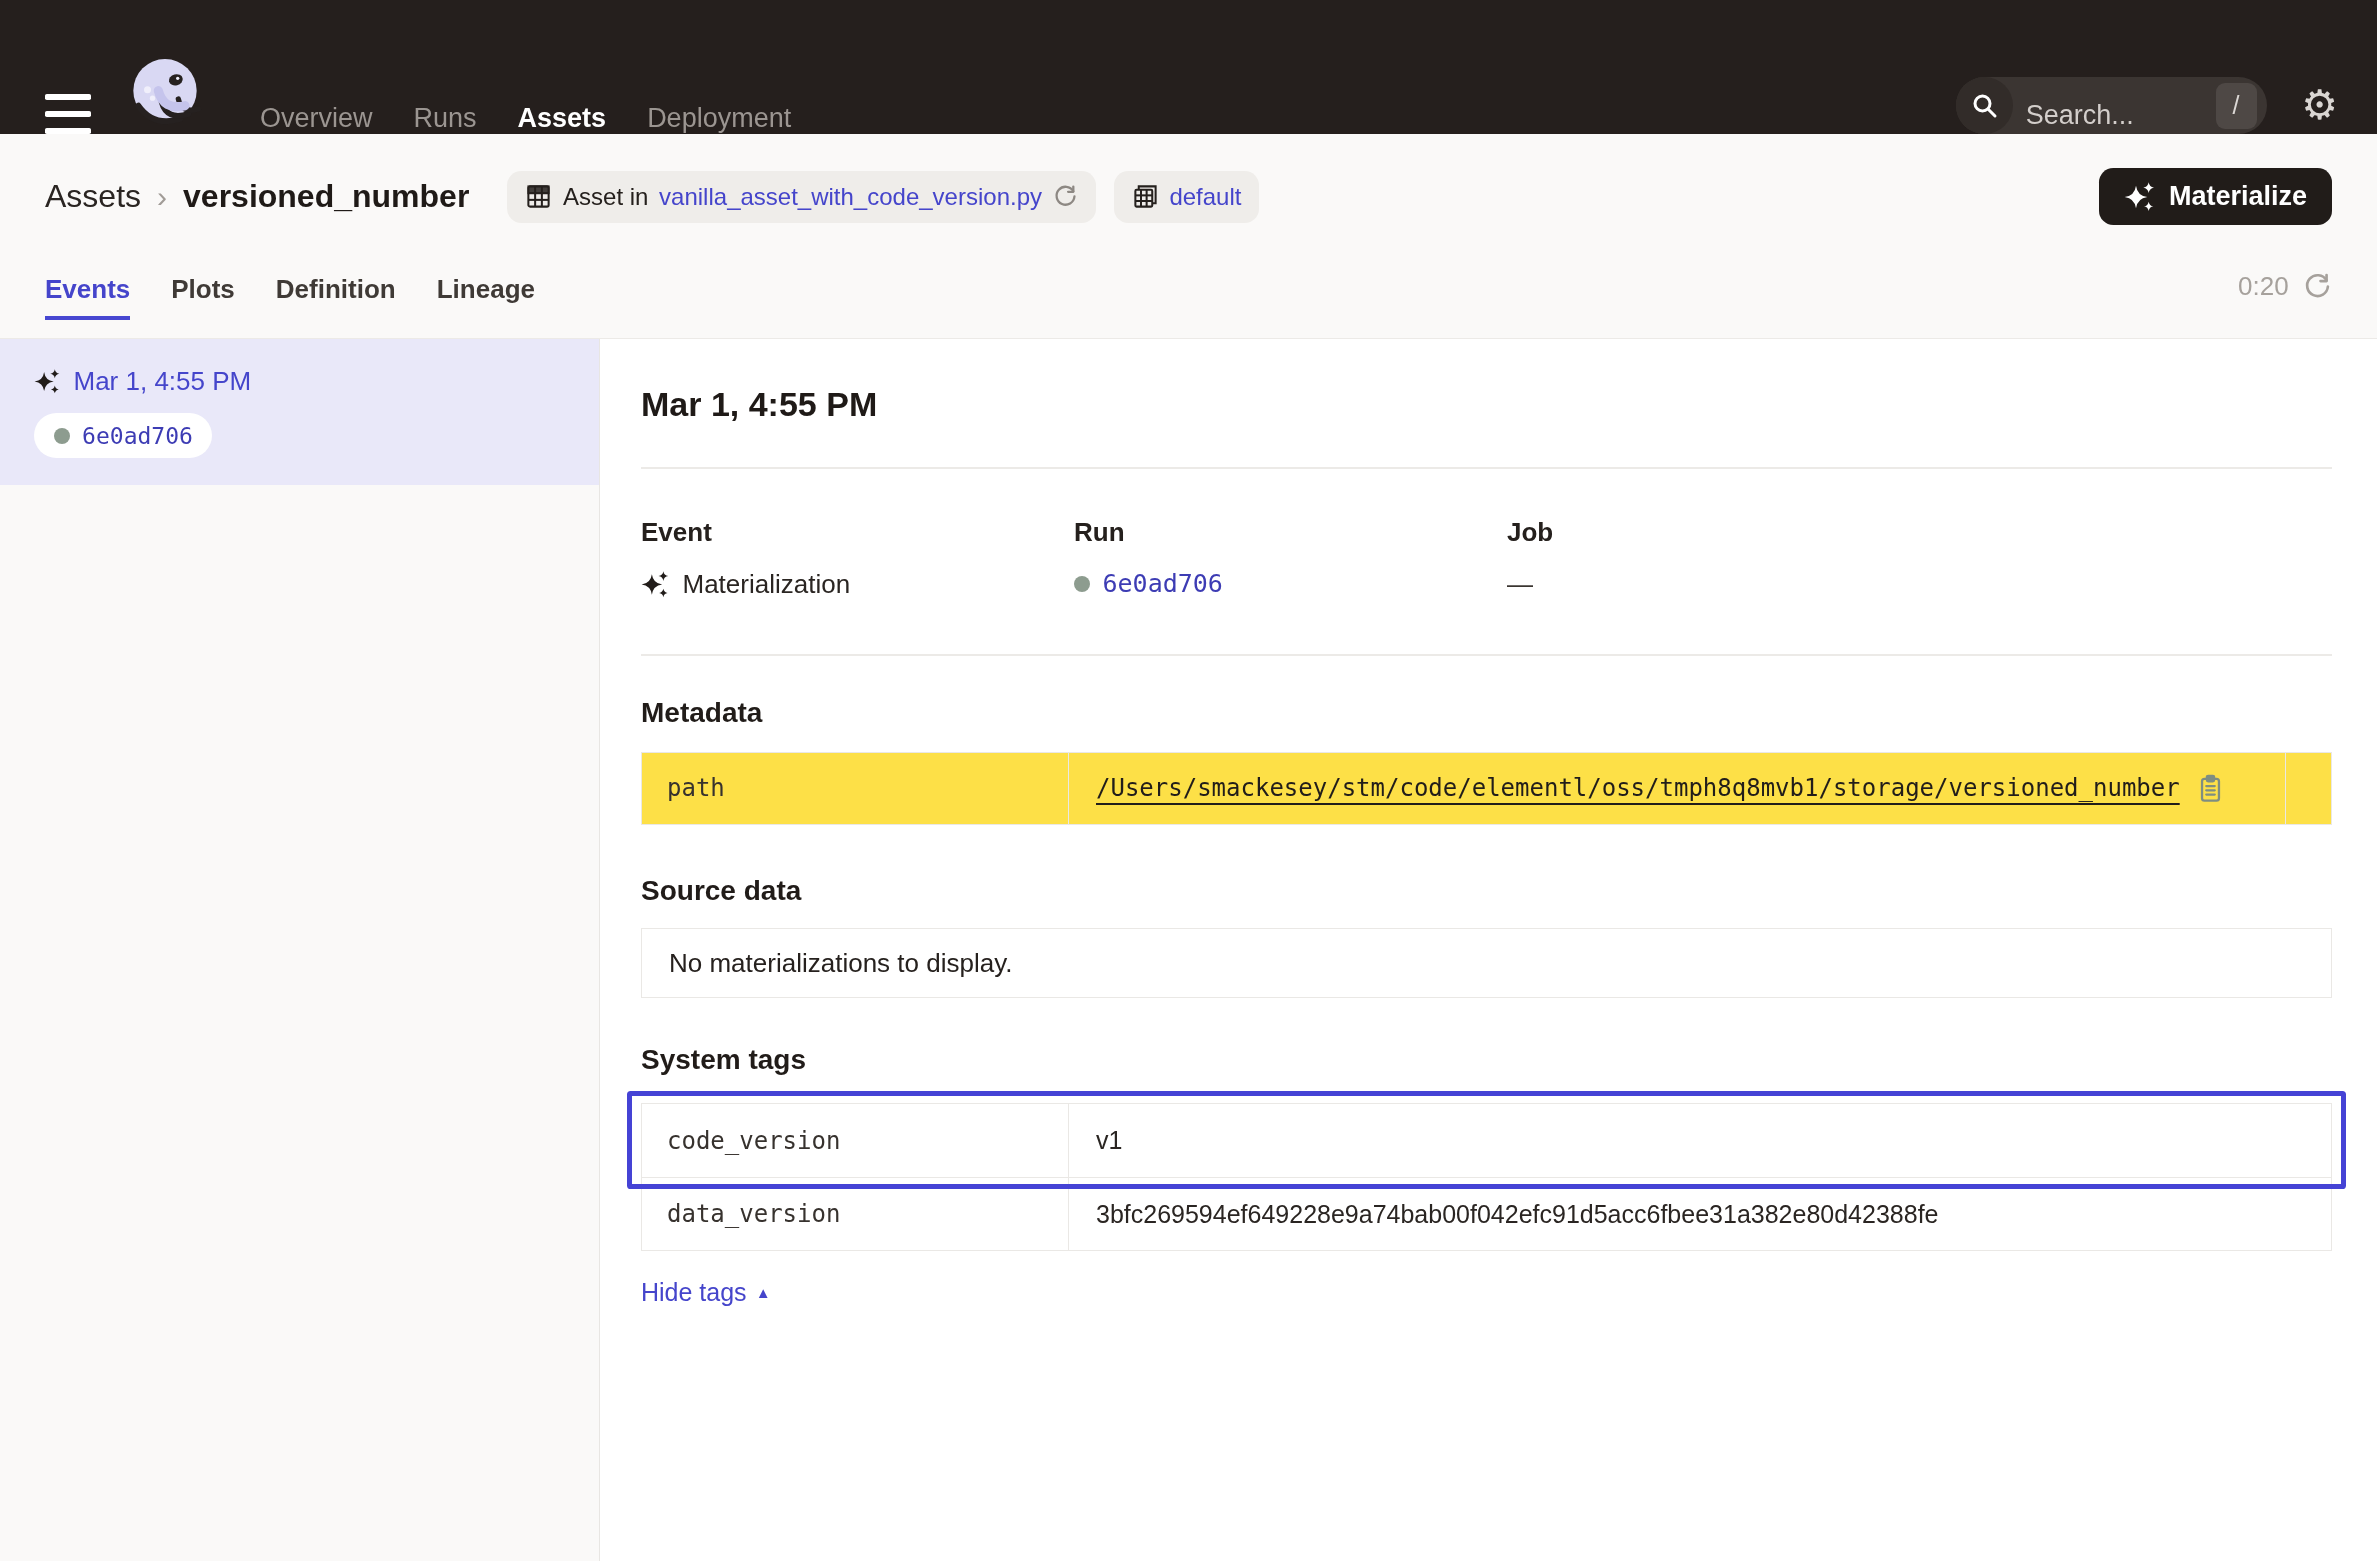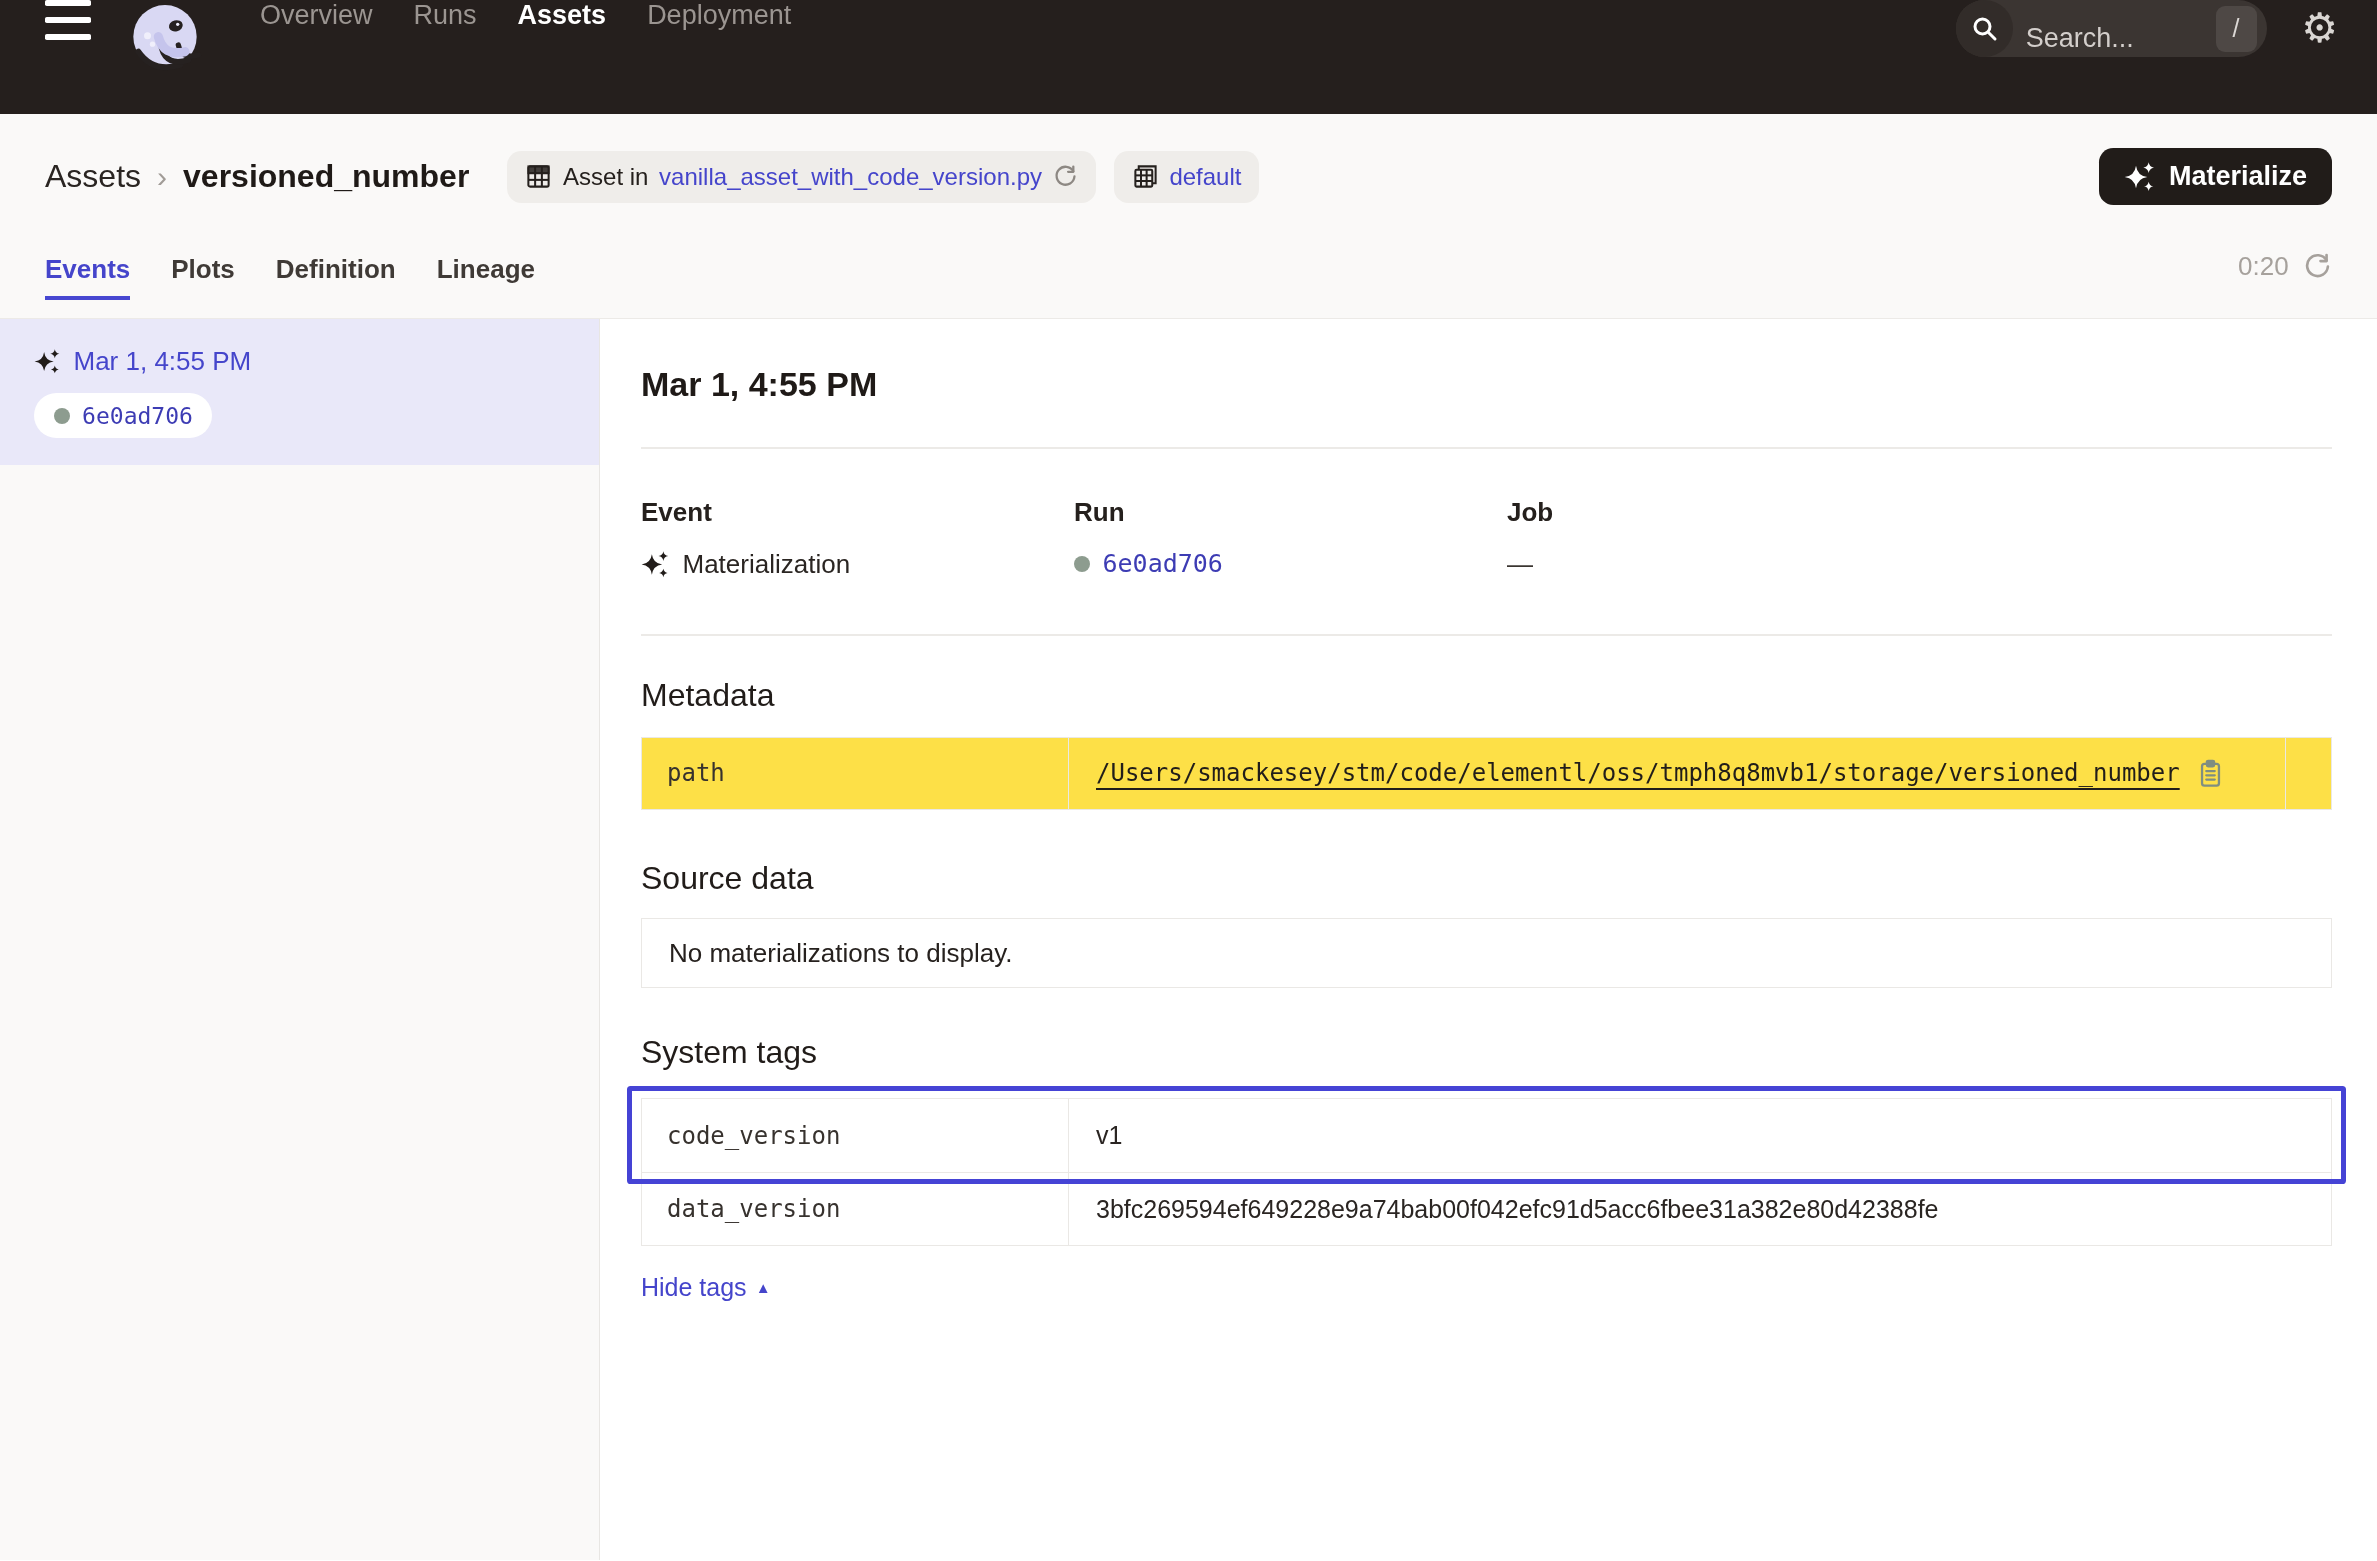--- a/index.html
+++ b/index.html
@@ -1,20 +1,20 @@
 <!DOCTYPE html>
 <html style="font-size:14.3px"><head>
 <meta charset="utf-8">
 <style>
   * { margin:0; padding:0; box-sizing:border-box; }
   html,body { width:2377px; height:1561px; background:#fff;
     font-family:"Liberation Sans", sans-serif; color:#211c19; overflow:hidden; }
 
   
-  .navbar { height:114px; background:#251f1d; display:flex; align-items:flex-start; }
+  .navbar { height:134px; background:#251f1d; display:flex; align-items:flex-end; }
   .hamburger { width:46px; margin-left:45px; display:flex; flex-direction:column; gap:10.7px; cursor:pointer; }
   .hamburger span { display:block; height:6.3px; background:#fff; border-radius:1.8px; }
   .logo { width:80px; height:80px; margin-left:34px; }
   .nav-links { display:flex; gap:41px; margin-left:55px; }
   .nav-link { font-size:27px; color:#9b9591; font-weight:500; cursor:pointer; }
   .nav-link.active { color:#ffffff; font-weight:700; }
   .nav-right { margin-left:auto; display:flex; align-items:center; }
   .search-pill { width:311px; height:57px; border-radius:29px; background:#3b3532;
     display:flex; align-items:center; }
   .search-circle { width:57px; height:57px; border-radius:50%; background:#322c29;
@@ -65,21 +65,21 @@
   .divider { height:1.8px; background:#eceae7; }
   .divider-1 { margin-top:43px; }
   .divider-2 { margin-top:54px; }
 
   .summary-grid { margin-top:48px; display:grid; grid-template-columns:433px 433px 1fr; }
   .col-label { font-size:26px; font-weight:700; color:#25201d; }
   .col-value { margin-top:21.4px; display:flex; align-items:center; gap:12.5px; font-size:26px; color:#2a2522; }
   .run-link { font-size:25px; color:#3d3cb4; cursor:pointer; }
   .job-empty { color:#3a3530; }
 
-  .section-heading { font-size:32px; font-weight:400; color:#211c19; }
+  .section-heading { font-size:28px; font-weight:700; color:#211c19; }
   .h-metadata { margin-top:41px; }
   .h-source { margin-top:50px; }
   .h-tags { margin-top:46px; }
 
   .kv-table { margin-top:23px; border:1.8px solid #eae8e5; background:#fde047; }
   .kv-row { display:flex; align-items:stretch; min-height:71px; }
   .kv-key { width:427px; flex:none; border-right:1.8px solid #eae8e5; display:flex; align-items:center;
     padding-left:25px; font-size:24px; color:#37322e; }
   .kv-value { flex:1; display:flex; align-items:center; padding-left:27px; gap:16px;
     font-size:25px; color:#26211e; }

